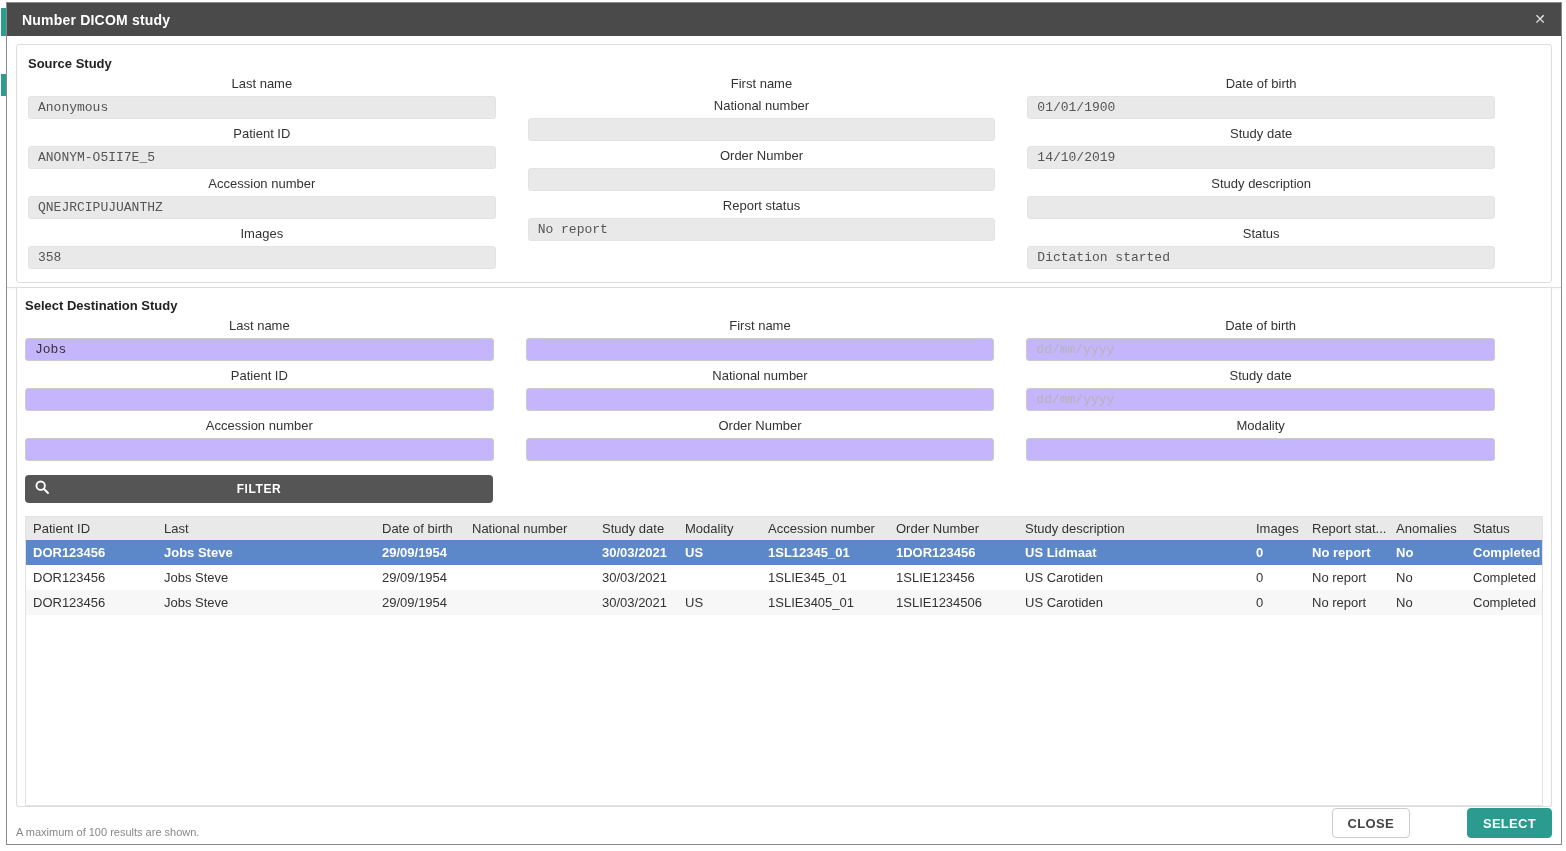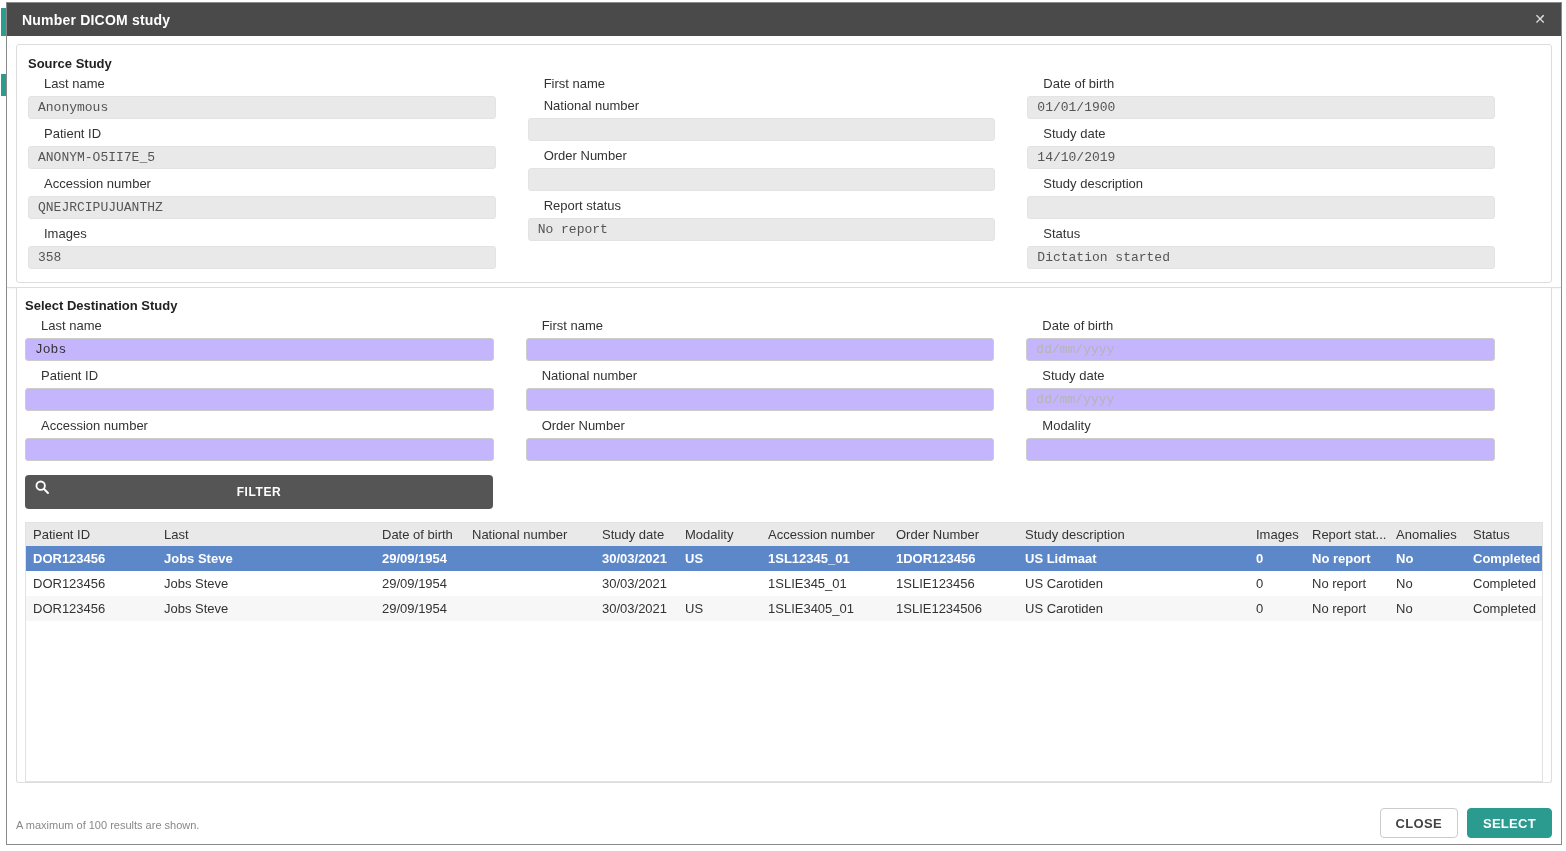--- a/index.html
+++ b/index.html
@@ -25,45 +25,45 @@
   .card.source { padding:11px 56px 13px 11px; }
   .section-title { font-size:13px; font-weight:bold; color:#222; margin-bottom:3px; }
 
   .divider { height:1px; background:#ddd; margin:4px -9px 0 -9px; box-shadow:0 1px 2px rgba(0,0,0,.06); }
 
   .card.lower { border-top:none; border-radius:0 0 3px 3px; padding:10px 8px 0 8px;
                 flex:1; display:flex; flex-direction:column; min-height:0; }
   .lower .grid-wrap { margin-right:48px; }
 
   .fgrid { display:grid; grid-template-columns:1fr 1fr 1fr; column-gap:32px; }
-  .fgroup label { display:block; font-size:13px; color:#333; margin:7px 0 5px 16px; }
+  .fgroup label { display:block; font-size:13px; color:#333; margin:7px 0 5px 0;text-align:center; }
   .fcol .fgroup:first-child label { margin-top:2px; }
   input.field { display:block; width:100%; height:23px; border-radius:3px; font-size:13px;
                 font-family:Liberation Mono, monospace; padding:0 9px; outline:none; }
   input.ro { background:#e9e9e9; border:1px solid #e3e3e3; color:#555; }
   input.rw { background:#c4b5fd; border:1px solid #ccc; color:#333; }
   input::placeholder { color:#b5b5b5; }
 
-  .filter-btn { position:relative; margin-top:14px; width:468px; height:34px; background:#555;
+  .filter-btn { position:relative; margin-top:14px; width:468px; height:28px; background:#555;
                 border:none; border-radius:4px; color:#fff; font-weight:bold; font-size:12px;
                 letter-spacing:.6px; text-align:center; cursor:pointer;
                 font-family:"Liberation Sans", sans-serif; }
   .filter-btn .mag { position:absolute; left:9px; top:4px; }
 
   .table-wrap { margin-top:13px; border:1px solid #e2e2e2; flex:1; overflow:hidden; background:#fff; }
   table { width:100%; border-collapse:collapse; table-layout:fixed; font-size:13px; }
   th { background:#e9e9e9; font-weight:normal; color:#333; text-align:left; height:23px;
        padding:0 7px; white-space:nowrap; overflow:hidden; }
   td { height:25px; padding:0 7px; color:#333; white-space:nowrap; overflow:hidden; }
   tbody tr:nth-child(odd) { background:#f7f7f7; }
   tbody tr:nth-child(even) { background:#fff; }
   tbody tr.selected { background:#5c87c9; }
   tbody tr.selected td { color:#fff; font-weight:bold; }
 
-  .footer { flex:0 0 auto; display:flex; align-items:center; padding-top:25px; }
+  .footer { flex:0 0 auto; display:flex; align-items:flex-end; padding-top:1px;gap:48px; }
   .footer .note { flex:1; font-size:11px; color:#888; margin-top:4px; }
   .btn { height:30px; border-radius:4px; font-size:13px; font-weight:bold; letter-spacing:.3px;
          padding:0 15px; cursor:pointer; font-family:"Liberation Sans", sans-serif;margin-left:31px; }
   .btn.close-btn { background:#fff; border:1px solid #ccc; color:#444; }
   .btn.select-btn { background:#2b9a8f; border:1px solid #2b9a8f; color:#fff; margin-left:9px; }
 </style>
 </head>
 <body>
 
 <div class="screen">

